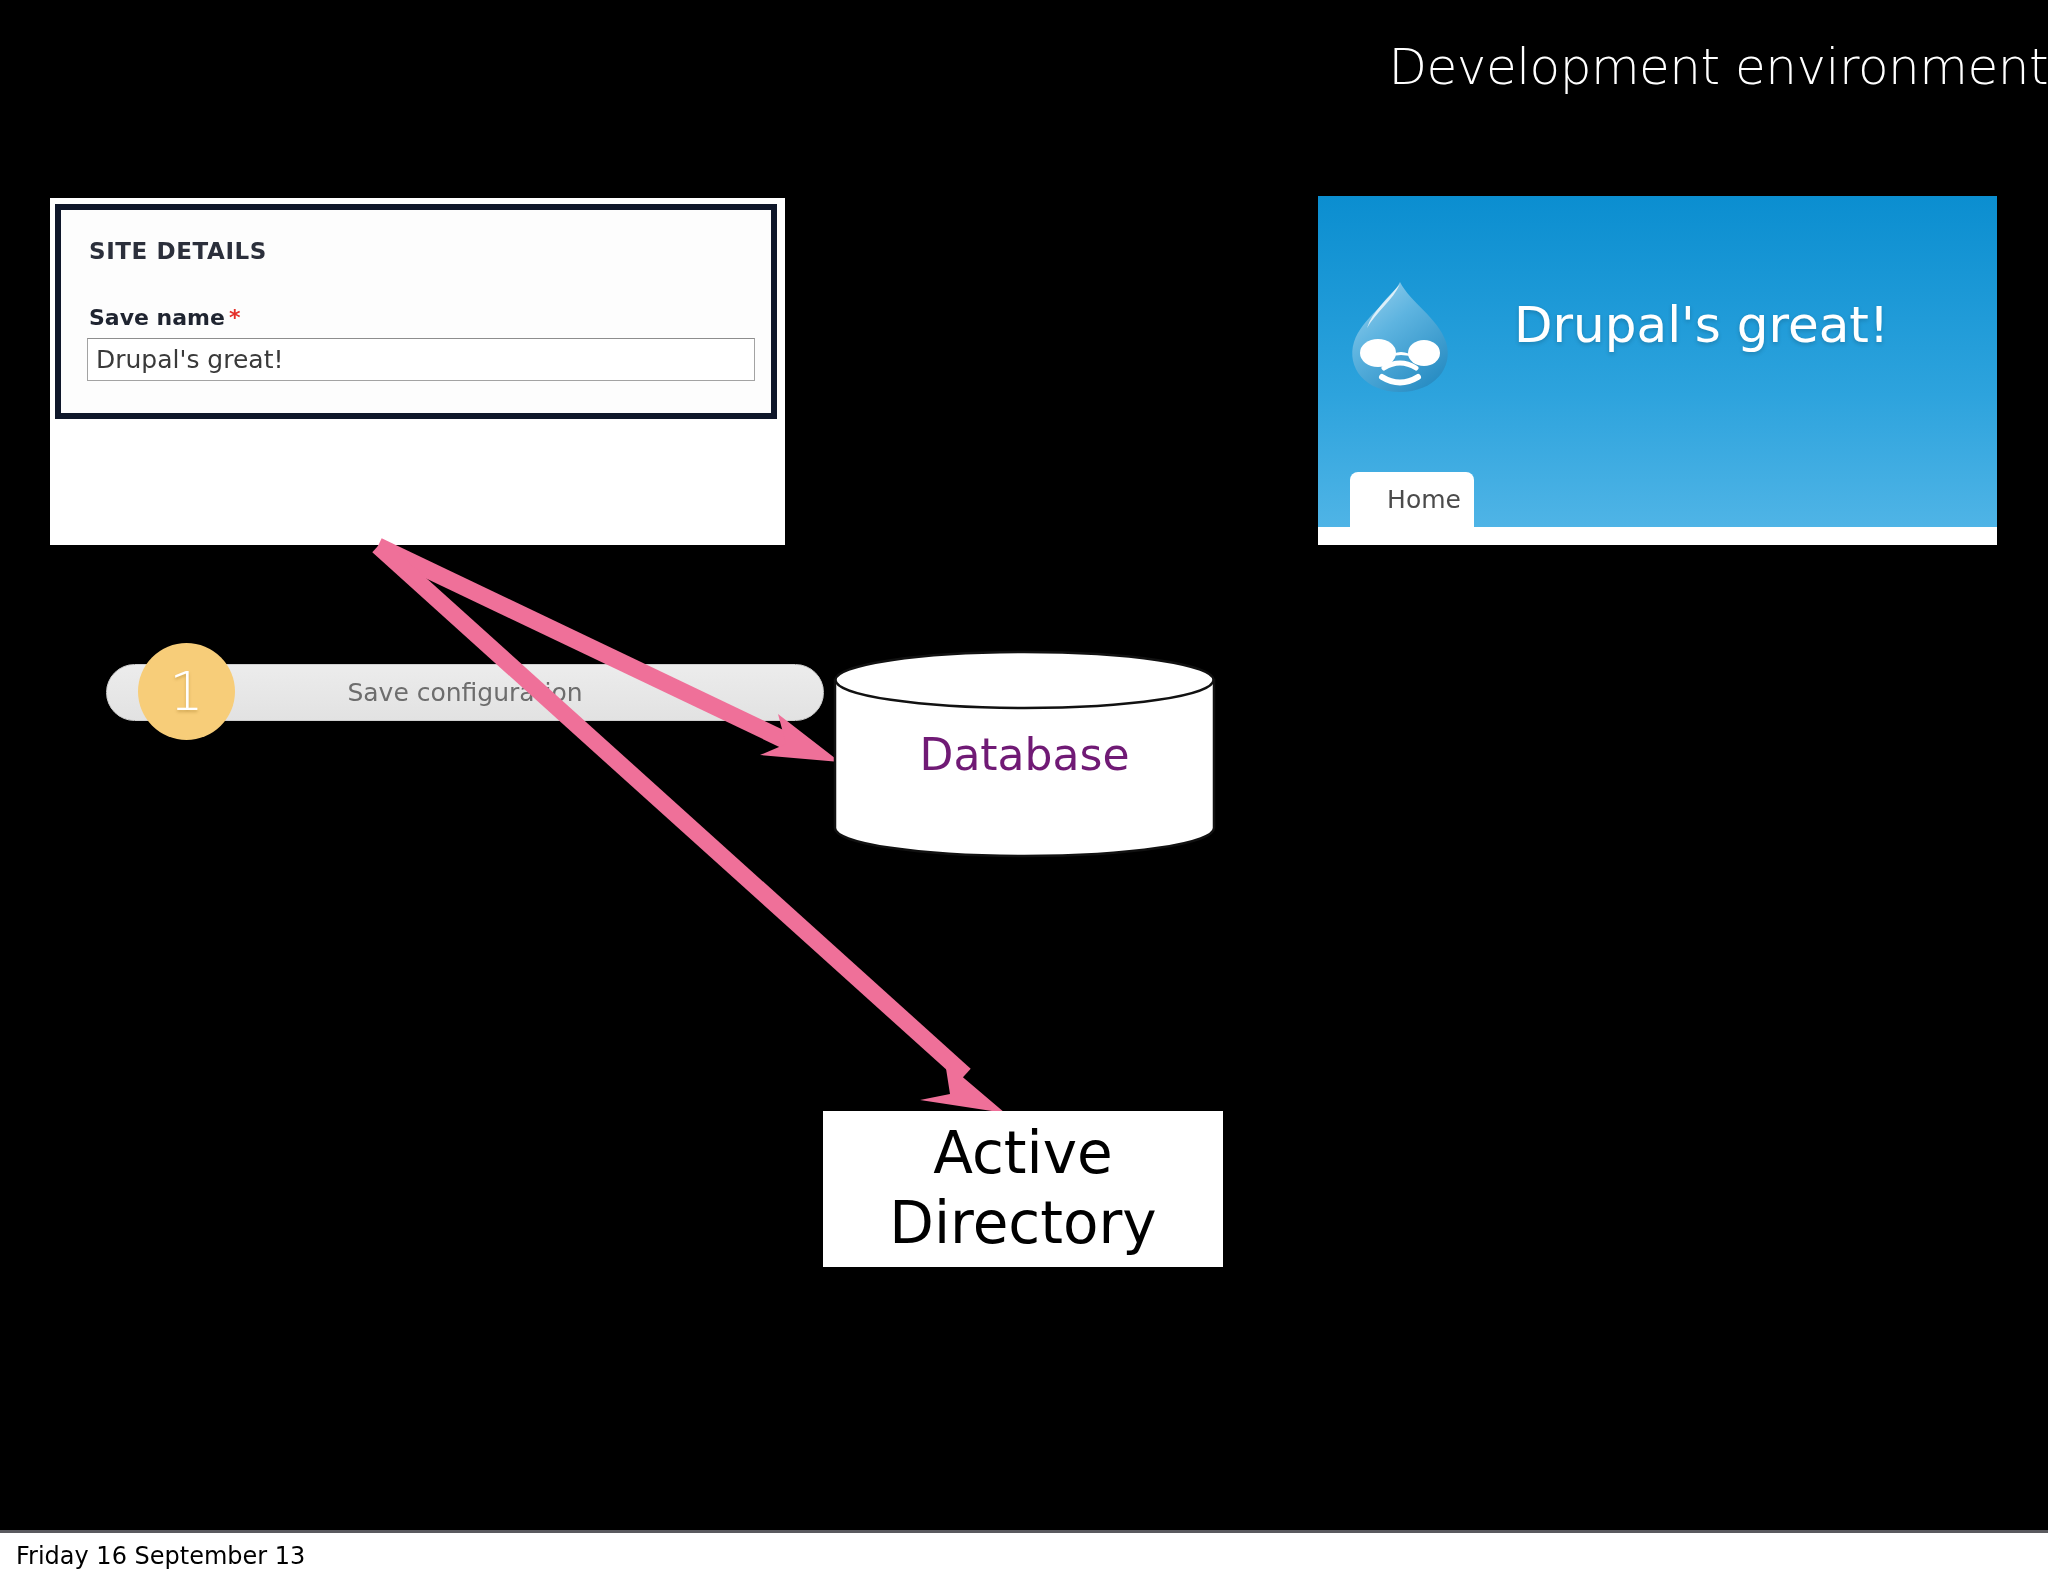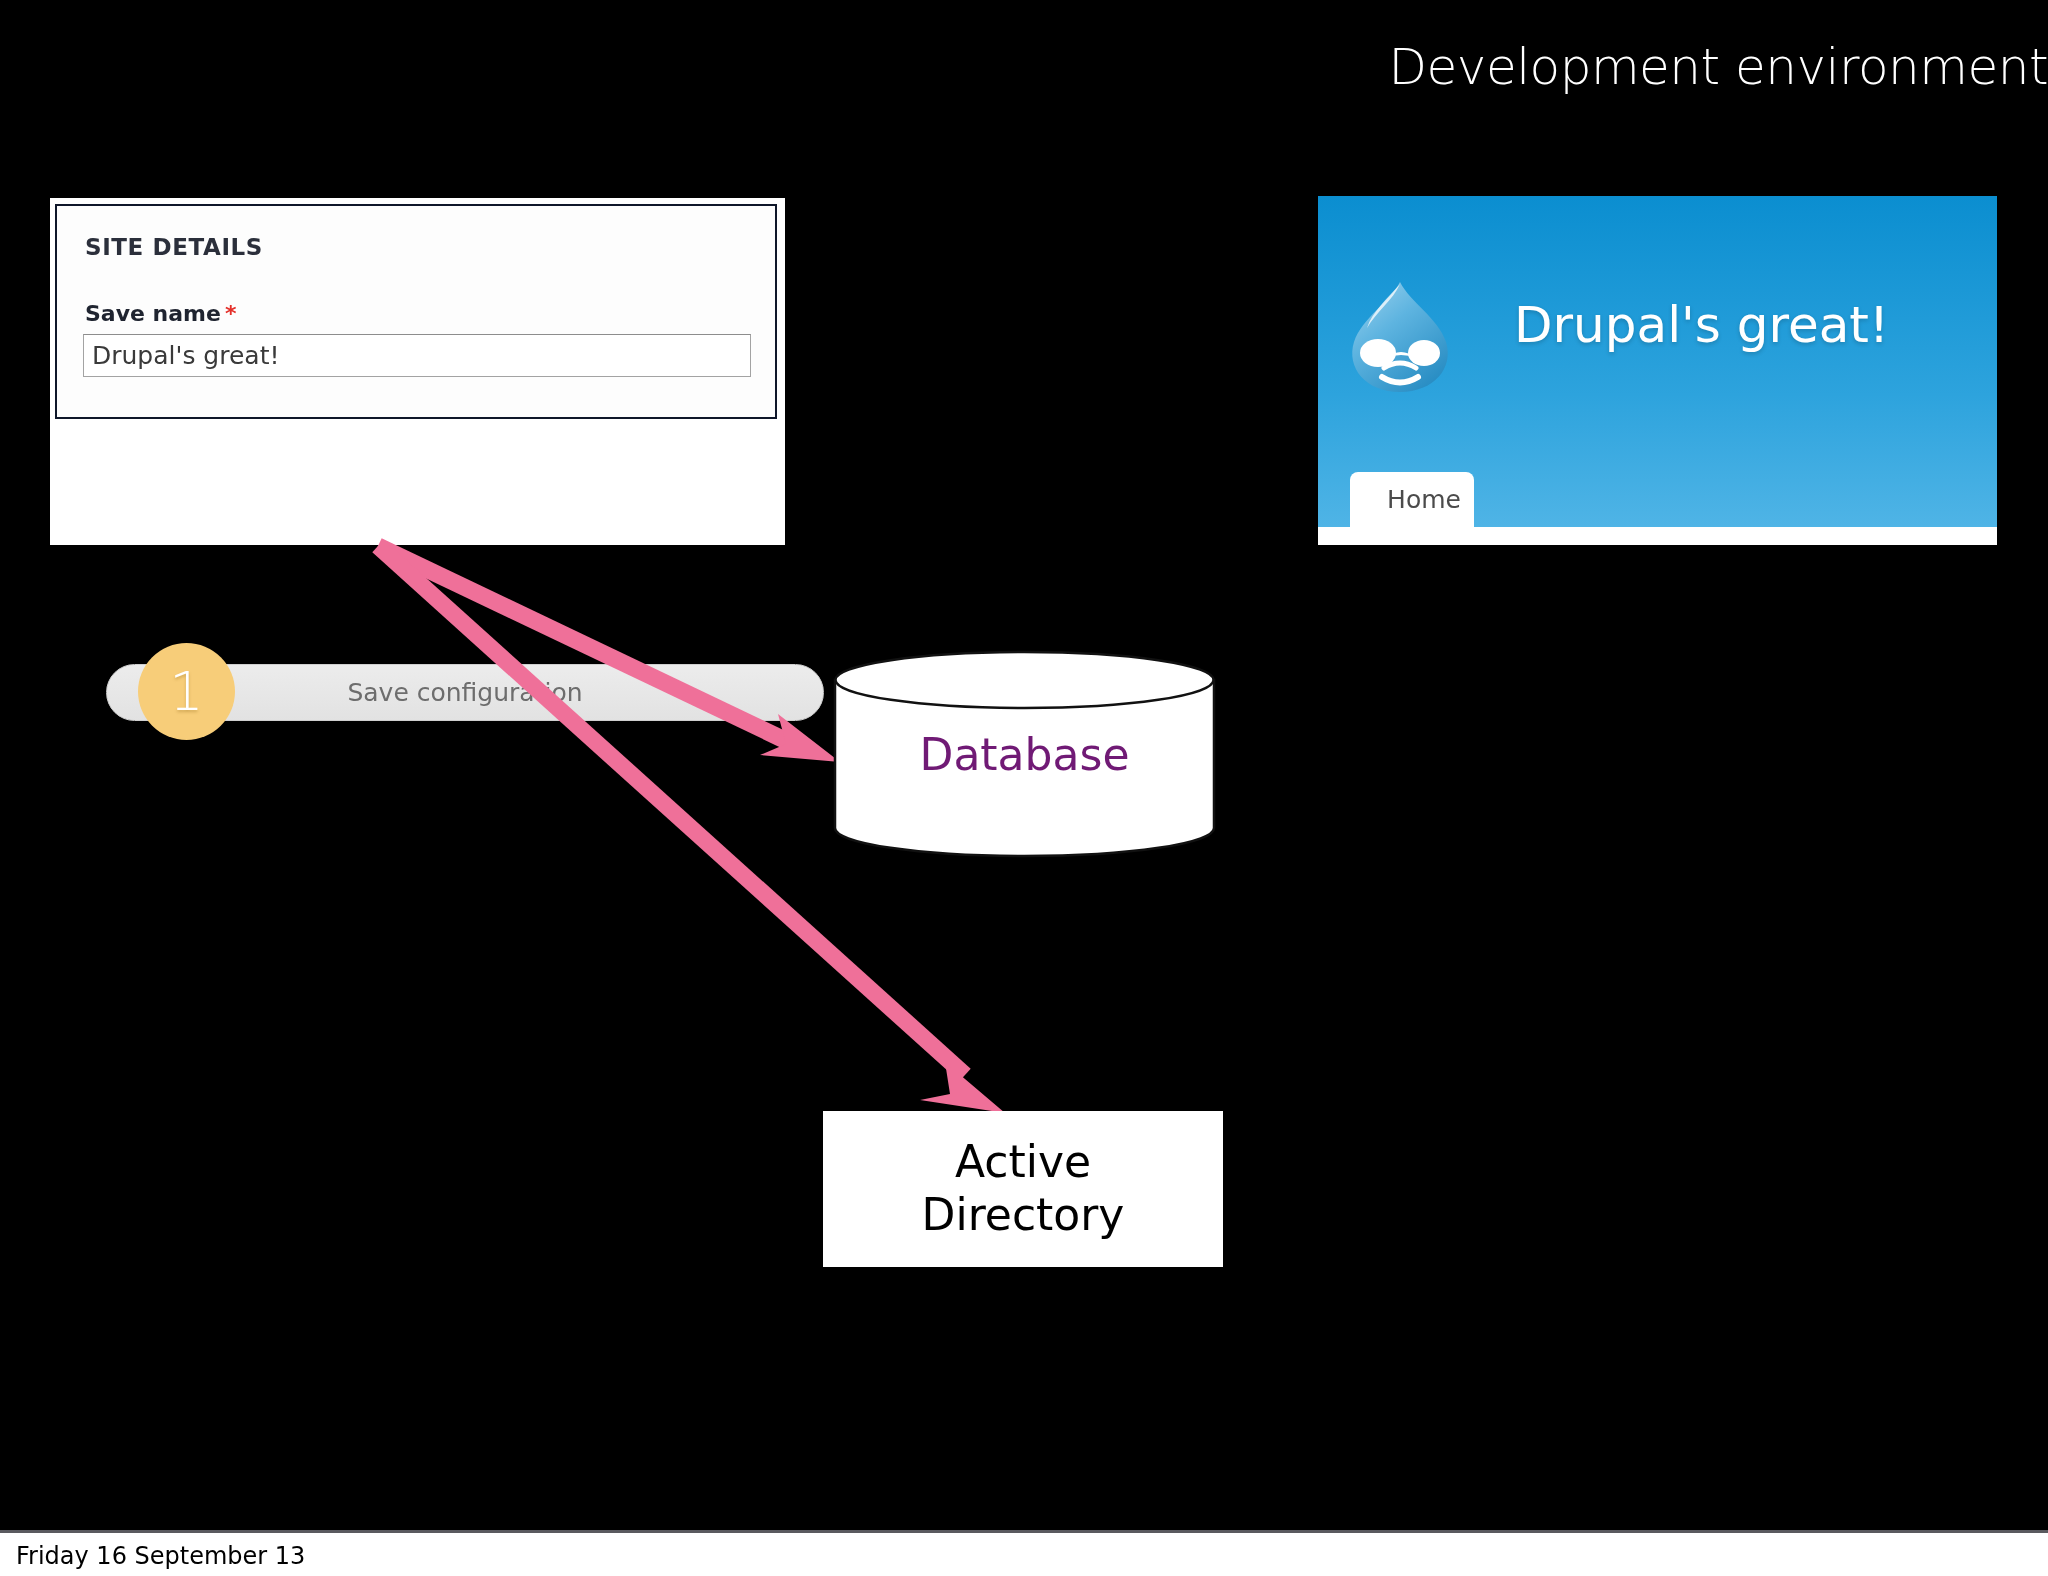--- a/index.html
+++ b/index.html
@@ -56,21 +56,21 @@
     height: 347px;
     background: #ffffff;
     box-sizing: border-box;
   }
   .form-panel-inner {
     position: absolute;
     left: 5px;
     top: 6px;
     width: 722px;
     height: 215px;
-    border: 2px solid #0f172a;
+    border: 6px solid #0f172a;
     box-sizing: border-box;
     background: #fdfdfd;
   }
   .site-details-heading {
     position: absolute;
     left: 28px;
     top: 28px;
     font-family: "DejaVu Sans", sans-serif;
     font-size: 23px;
     font-weight: bold;
@@ -233,21 +233,21 @@
     left: 823px;
     top: 1111px;
     width: 400px;
     height: 156px;
     background: #ffffff;
     display: flex;
     flex-direction: column;
     align-items: center;
     justify-content: center;
     font-family: "DejaVu Sans", sans-serif;
-    font-size: 44px;
+    font-size: 58px;
     color: #000000;
     line-height: 1.2;
   }
 
   
   .footer {
     position: absolute;
     left: 0;
     top: 1536px;
     width: 2048px;

